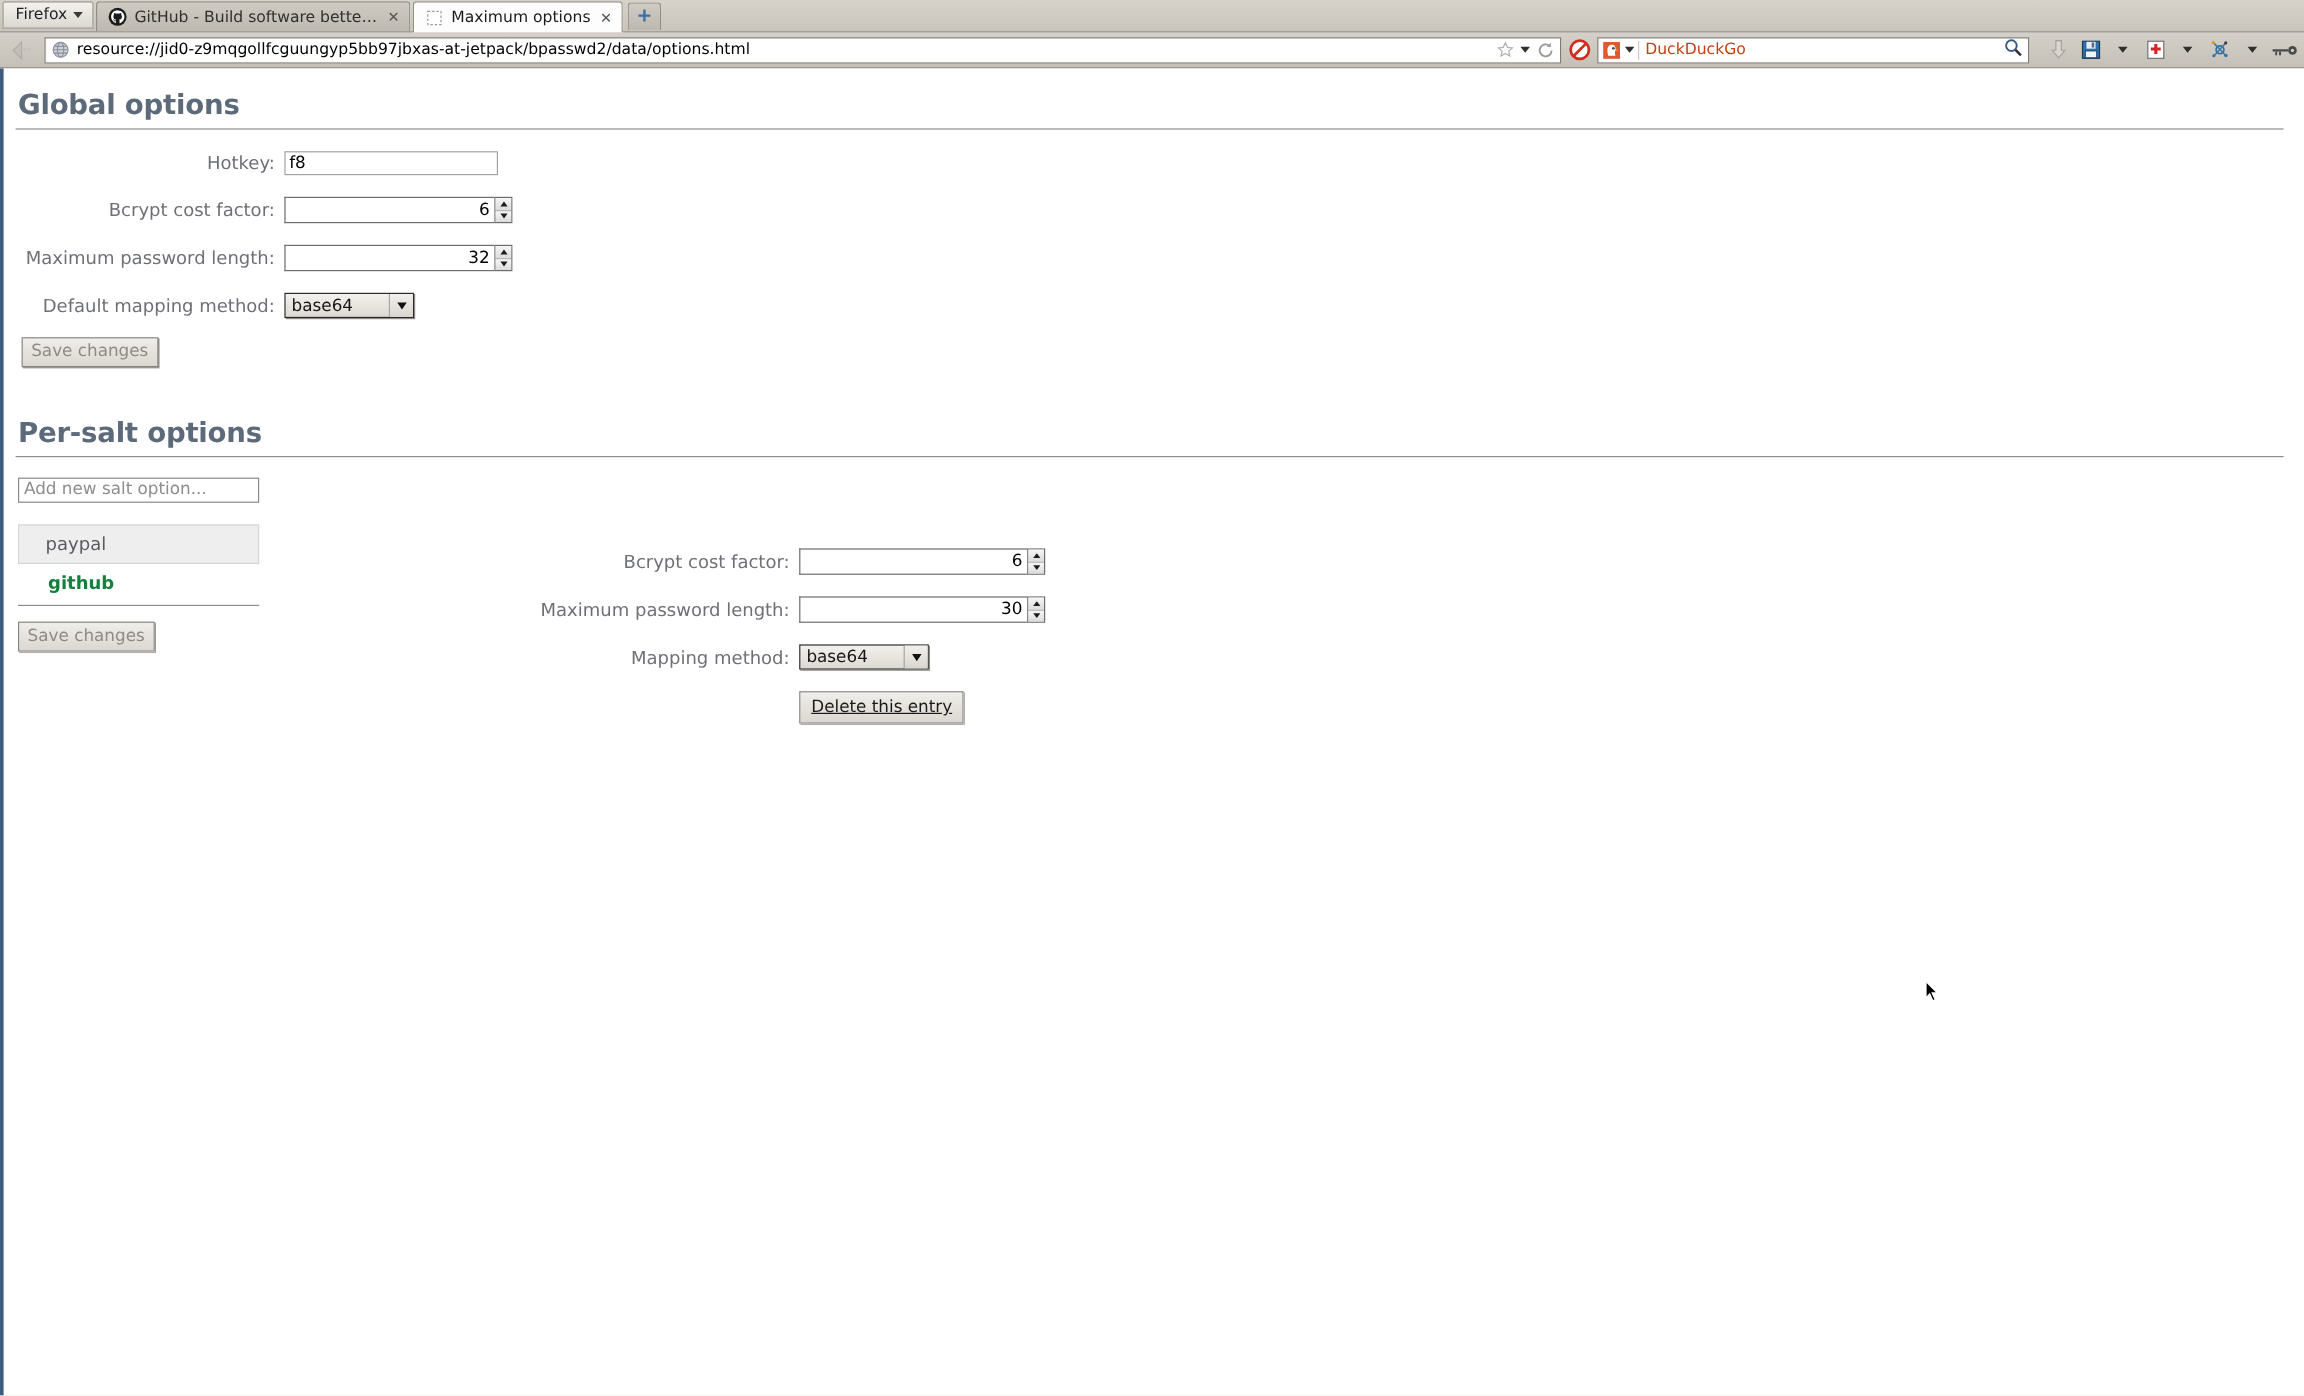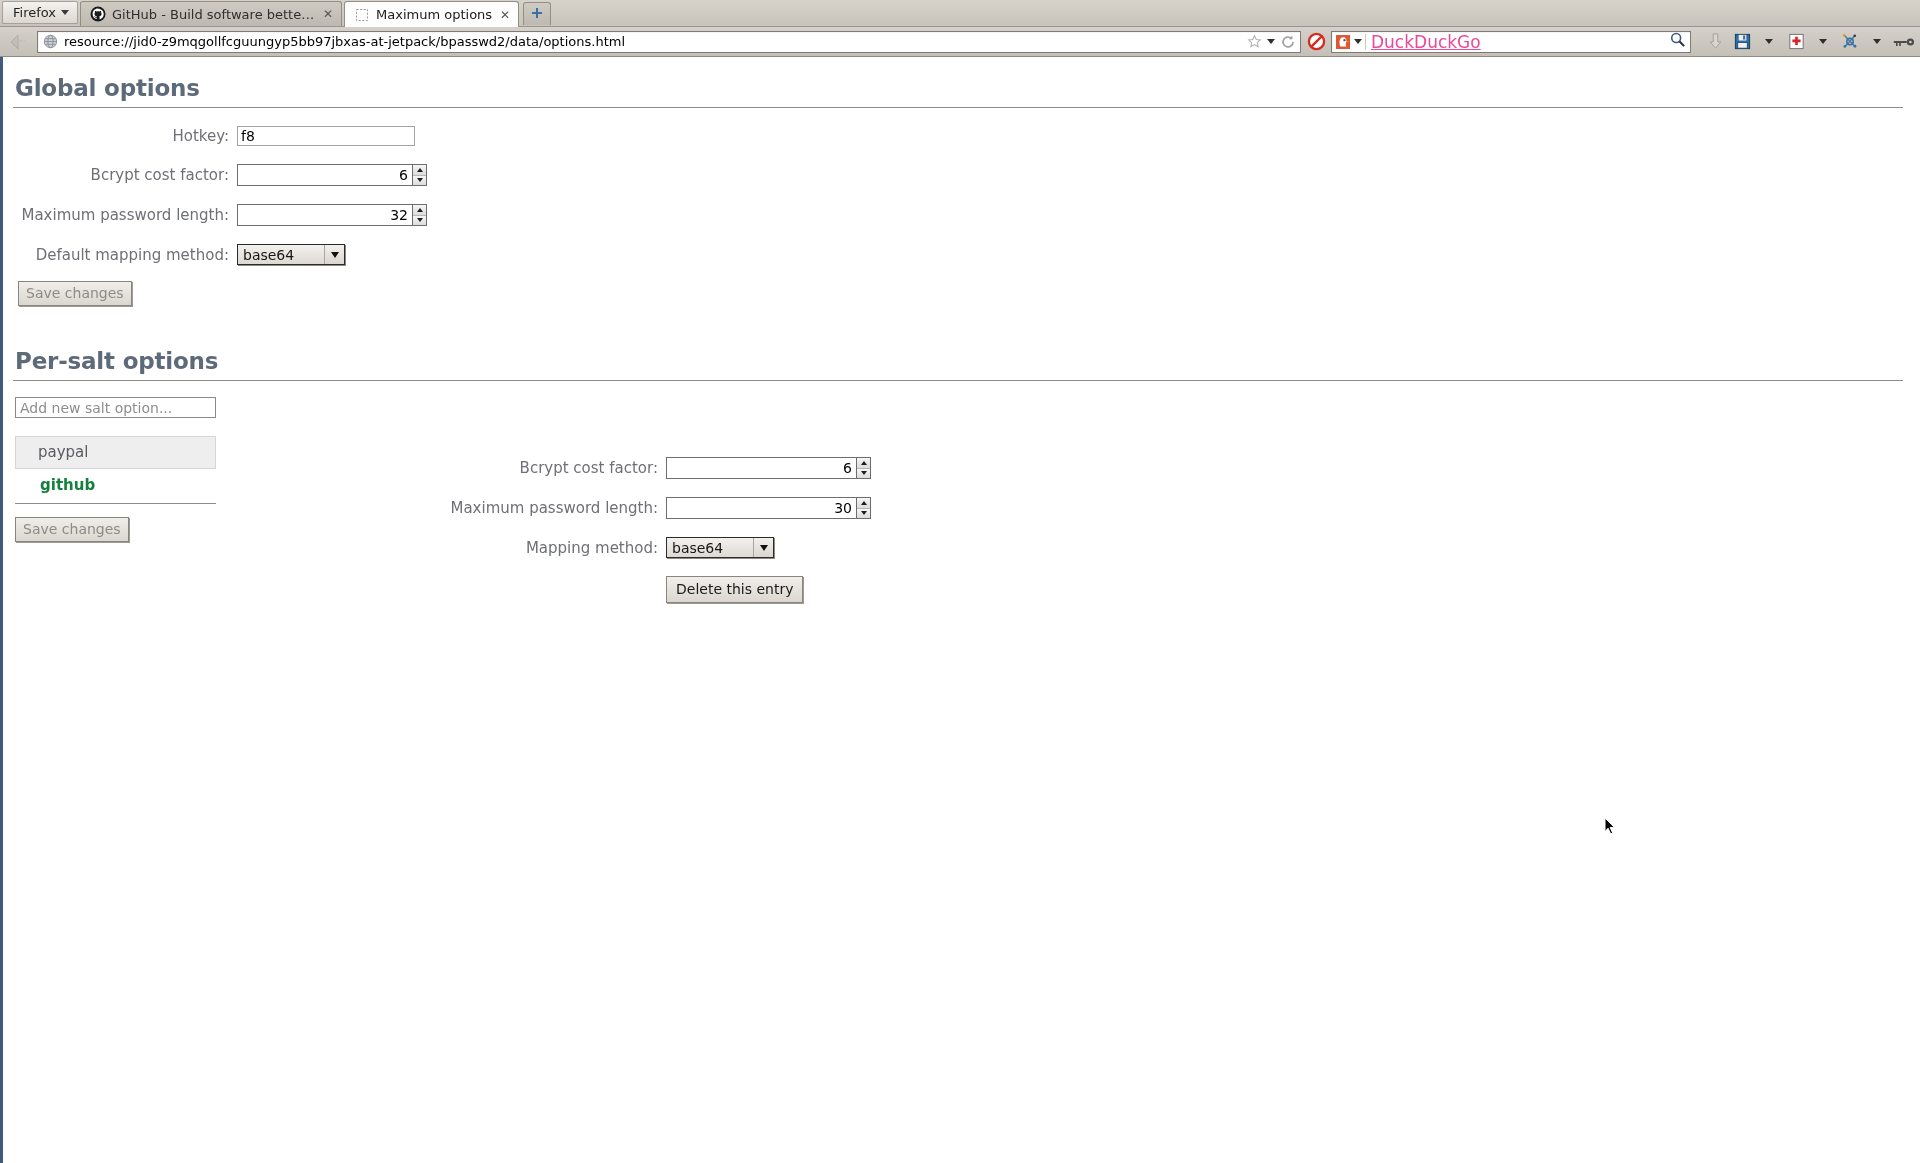--- a/index.html
+++ b/index.html
@@ -178,23 +178,22 @@
   .search-engine {
     display: flex;
     align-items: center;
     gap: 3px;
     flex: 0 0 auto;
     padding-right: 3px;
     border-right: 1px solid #cfcbc4;
   }
   .search-placeholder {
     flex: 1 1 auto;
-    font-size: 17px;
-    color: #ec4899;
-    text-decoration: underline;
+    font-size: 13px;
+    color: #c2410c;
   }
   .toolbar-icon {
     width: 24px; height: 24px;
     display: flex;
     align-items: center;
     justify-content: center;
     flex: 0 0 auto;
   }
   .small-caret {
     width: 0; height: 0;
@@ -395,21 +394,21 @@
     border-bottom: 1px solid #8e8e8e;
     margin-top: 1px;
   }
   .salt-save { margin-top: 13px; }
   .salt-form-col { flex: 1 1 auto; padding-top: 2px; }
   .delete-row {
     display: flex;
     margin-top: 18px;
     padding-left: 450px;
   }
-  .delete-row .btn { padding: 4px 9px 5px; }
+  .delete-row .btn { padding: 4px 9px 5px; text-decoration: underline; }
 
   
   .cursor {
     position: absolute;
     left: 1601px;
     top: 760px;
     width: 12px;
     height: 19px;
     pointer-events: none;
   }

